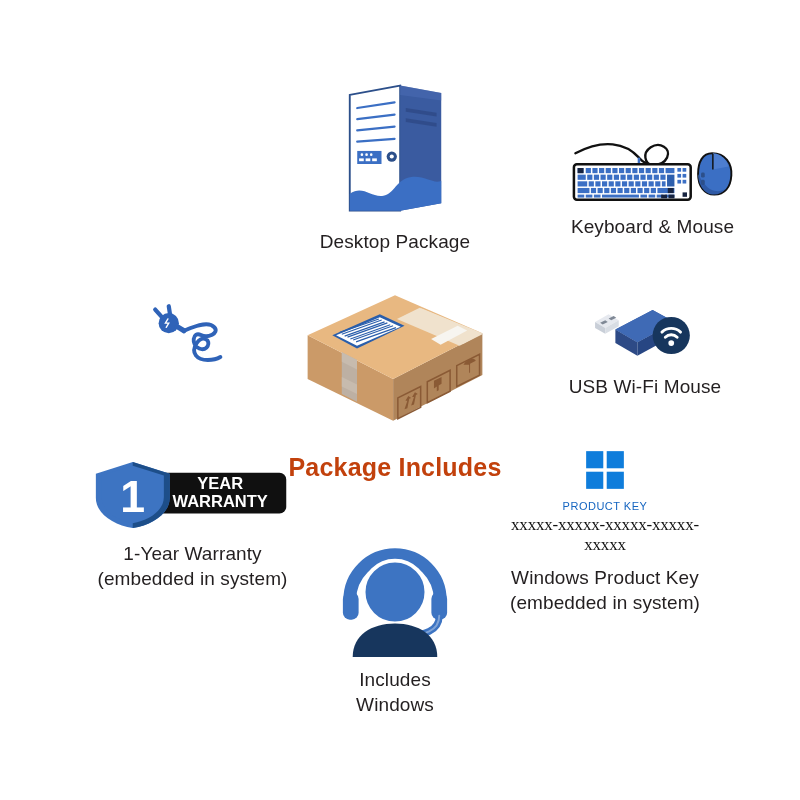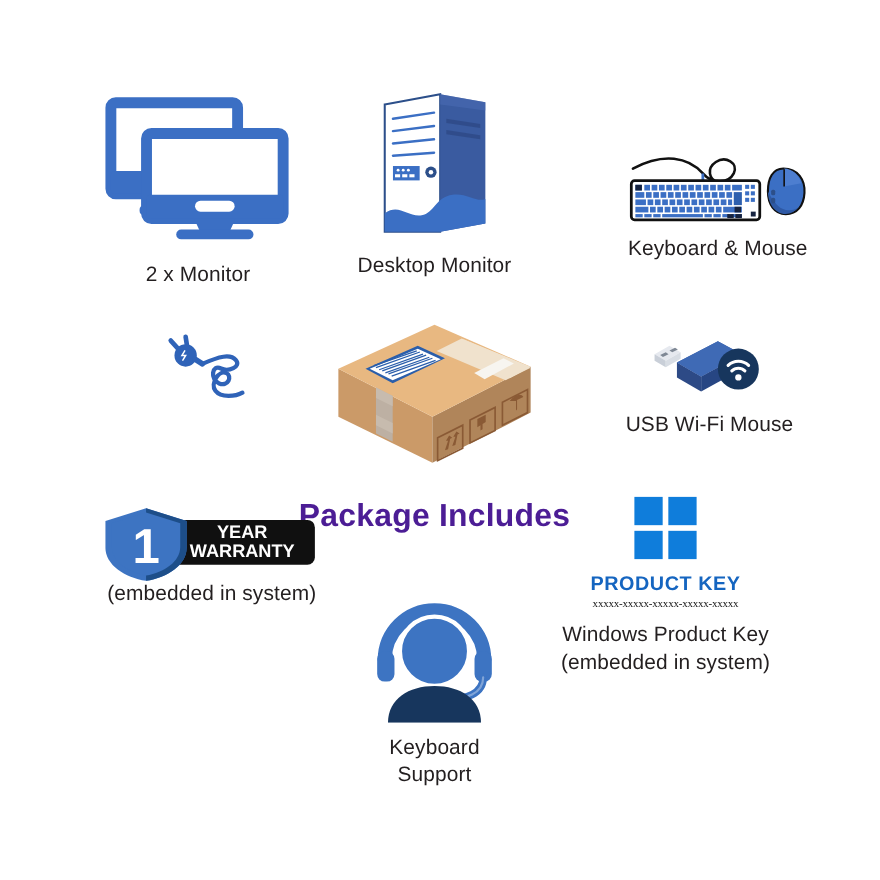--- a/index.html
+++ b/index.html
@@ -10,21 +10,21 @@
   }
   #stage{position:relative;width:800px;height:800px;}
 
   .cell{position:absolute;display:flex;flex-direction:column;align-items:center;}
   .art{display:flex;align-items:center;justify-content:center;}
   .label{
     text-align:center;font-size:19px;line-height:25px;color:#231f20;
     white-space:pre;font-weight:400;letter-spacing:.1px;
   }
   .center-title{
-    font-size:29px;font-weight:700;color:#4c1d95;letter-spacing:.2px;
+    font-size:25px;font-weight:700;color:#c2410c;letter-spacing:.2px;
   }
 
   
   #c-monitor   {left:60px;  top:88px;  width:240px;}
   #c-desktop   {left:305px; top:80px;  width:180px;}
   #c-keyboard  {left:525px; top:130px; width:255px;}
 
   #c-power     {left:85px;  top:300px; width:220px;}
   #c-box       {left:295px; top:293px; width:200px;}
   #c-dongle    {left:520px; top:305px; width:250px;}
@@ -42,52 +42,33 @@
   .art-box  {width:190px;height:130px;}
   .art-dng  {width:110px;height:60px;}
   .art-war  {width:198px;height:65px;}
   .art-sup  {width:120px;height:120px;}
   .art-key  {width:215px;height:105px;}
 
   .lbl-gap{margin-top:14px;}
   .lbl-gap-sm{margin-top:9px;}
 
   .pk-title{
-    font-size:18px;font-weight:700;color:#1565c0;letter-spacing:.5px;
+    font-size:11px;font-weight:400;color:#1565c0;letter-spacing:.5px;
     text-align:center;margin-top:10px;
   }
   .pk-code{
-    font-size:10px;color:#111;text-align:center;margin-top:3px;
+    font-size:17px;color:#111;text-align:center;margin-top:3px;
     font-family:"Liberation Serif","DejaVu Serif",serif;letter-spacing:-.2px;
   }
 </style>
 </head>
 <body>
 
 <div id="stage">
 
-  <div class="cell" id="c-monitor">
-    <div class="art art-mon">
-      <svg viewBox="0 0 200 150" width="180" height="135" aria-hidden="true">
-
-        <rect x="12" y="6" width="128" height="92" rx="5" fill="none" stroke="#3b6fc4" stroke-width="11"></rect>
-        <rect x="12" y="75" width="128" height="23" rx="4" fill="#3b6fc4"></rect>
-        <rect x="57" y="81" width="38" height="10" rx="5" fill="#ffffff" stroke="#ffffff" stroke-width="0"></rect>
-        <path d="M58 98 l6 14 h26 l6 -14 z" fill="#3b6fc4"></path>
-        <rect x="41" y="110" width="62" height="9" rx="4" fill="#3b6fc4"></rect>
-
-        <rect x="48" y="37" width="138" height="86" rx="5" fill="#ffffff" stroke="#3b6fc4" stroke-width="11"></rect>
-        <rect x="48" y="99" width="138" height="24" rx="4" fill="#3b6fc4"></rect>
-        <rect x="97" y="105" width="40" height="11" rx="5.5" fill="#ffffff"></rect>
-        <path d="M96 123 l6 13 h30 l6 -13 z" fill="#3b6fc4"></path>
-        <rect x="78" y="134" width="78" height="10" rx="5" fill="#3b6fc4"></rect>
-      </svg>
-    </div>
-    <div class="label lbl-gap">2 x Monitor</div>
-  </div>
 
   <div class="cell" id="c-desktop">
     <div class="art art-desk">
       <svg viewBox="0 0 110 150" width="105" height="140" aria-hidden="true">
 
         <path d="M6 16 L60 6 L60 140 L6 140 Z" fill="#ffffff" stroke="#2c4f8a" stroke-width="2"></path>
 
         <path d="M60 6 L104 14 L104 132 L60 140 Z" fill="#3a5ba0"></path>
         <path d="M60 6 L104 14 L104 22 L60 16 Z" fill="#4a6cb5" opacity=".55"></path>
 
@@ -110,21 +91,21 @@
             <rect x="23" y="84" width="5" height="3"></rect>
             <rect x="30" y="84" width="5" height="3"></rect>
         </g>
         <circle cx="51" cy="82" r="5.5" fill="#2c4f8a"></circle>
         <circle cx="51" cy="82" r="2.2" fill="#ffffff"></circle>
 
         <path d="M6 140 L6 122 C20 112 28 126 42 124 C54 122 56 106 72 104
                  C86 102 96 112 104 108 L104 132 L60 140 Z" fill="#3b6fc4"></path>
       </svg>
     </div>
-    <div class="label lbl-gap-sm">Desktop Monitor</div>
+    <div class="label lbl-gap-sm">Desktop Package</div>
   </div>
 
   <div class="cell" id="c-keyboard">
     <div class="art art-kbm">
       <svg viewBox="0 0 230 100" width="225" height="98" aria-hidden="true">
 
         <path d="M10 30 C48 10 78 16 96 36 C108 50 128 48 134 36 C140 23 124 14 112 22
                  C100 30 104 44 114 46" fill="none" stroke="#111111" stroke-width="3.2" stroke-linecap="round"></path>
         <line x1="96" y1="36" x2="96" y2="46" stroke="#3b6fc4" stroke-width="3.4"></line>
 
@@ -347,20 +328,21 @@
         <rect x="60" y="12" width="136" height="42" rx="7" fill="#101010"></rect>
         <text x="128" y="29" font-family="Liberation Sans, sans-serif" font-size="17" font-weight="700" fill="#ffffff" text-anchor="middle">YEAR</text>
         <text x="128" y="47" font-family="Liberation Sans, sans-serif" font-size="17" font-weight="700" fill="#ffffff" text-anchor="middle">WARRANTY</text>
 
         <path d="M38 1 L76 13 L76 38 C76 54 58 66 38 69 C18 66 0 54 0 38 L0 13 Z" fill="#3d74c2"></path>
         <path d="M38 1 L76 13 L76 38 C76 54 58 66 38 69 L38 1 Z" fill="#1d4e89"></path>
         <path d="M38 5 L70 15 L70 37 C70 51 55 61 38 64 C21 61 6 51 6 37 L6 15 Z" fill="#3d74c2"></path>
         <text x="38" y="52" font-family="Liberation Sans, sans-serif" font-size="46" font-weight="700" fill="#ffffff" text-anchor="middle">1</text>
       </svg>
     </div>
+    <div class="label lbl-gap">1-Year Warranty</div>
     <div class="label">(embedded in system)</div>
   </div>
 
   <div class="cell" id="c-support">
     <div class="art art-sup">
       <svg viewBox="0 0 120 120" width="120" height="118" aria-hidden="true">
 
         <path d="M14 62 A46 46 0 0 1 106 62" fill="none" stroke="#3d74c2" stroke-width="13" stroke-linecap="round"></path>
 
         <circle cx="60" cy="54" r="32" fill="#3d74c2"></circle>
@@ -370,22 +352,22 @@
         <rect x="7" y="54" width="16" height="28" rx="7" fill="#3d74c2"></rect>
         <rect x="97" y="54" width="16" height="28" rx="7" fill="#3d74c2"></rect>
 
         <path d="M105 78 C105 94 88 98 74 98" fill="none" stroke="#3d74c2" stroke-width="7" stroke-linecap="round"></path>
         <path d="M105 78 C105 94 88 98 74 98" fill="none" stroke="#ffffff" stroke-width="2" stroke-linecap="round" opacity=".35"></path>
         <circle cx="70" cy="98" r="8" fill="#3d74c2" stroke="#ffffff" stroke-width="3"></circle>
 
         <path d="M17 120 C17 98 36 86 60 86 C84 86 103 98 103 120 Z" fill="#17365d"></path>
       </svg>
     </div>
-    <div class="label lbl-gap-sm">Keyboard</div>
-    <div class="label">Support</div>
+    <div class="label lbl-gap-sm">Includes</div>
+    <div class="label">Windows</div>
   </div>
 
   <div class="cell" id="c-prodkey">
     <div class="art art-key" style="flex-direction:column;">
       <svg viewBox="0 0 70 70" width="64" height="64" aria-hidden="true">
         <rect x="2" y="2" width="30" height="30" fill="#0f7ddb"></rect>
         <rect x="38" y="2" width="30" height="30" fill="#0f7ddb"></rect>
         <rect x="2" y="38" width="30" height="30" fill="#0f7ddb"></rect>
         <rect x="38" y="38" width="30" height="30" fill="#0f7ddb"></rect>
       </svg>

